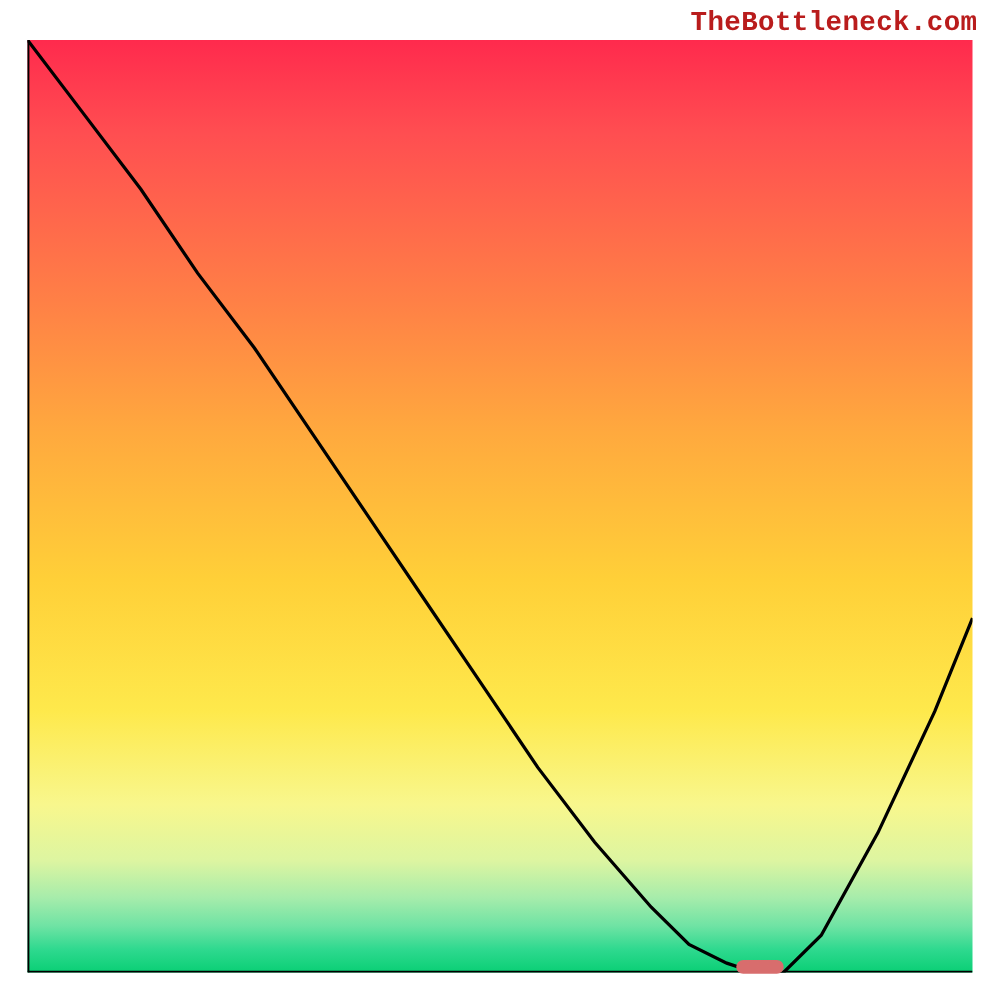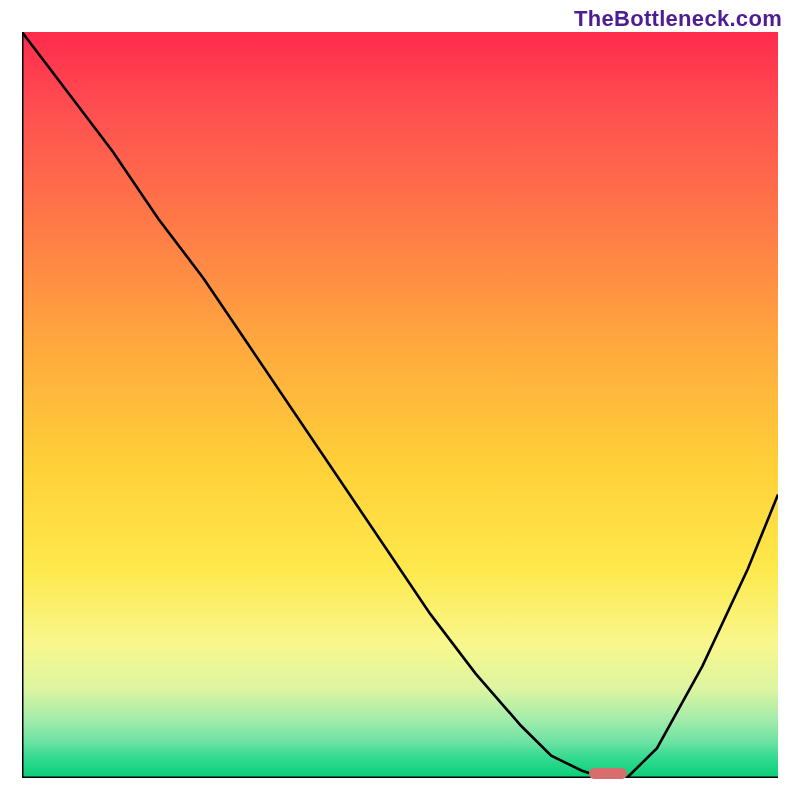--- a/index.html
+++ b/index.html
@@ -15,22 +15,22 @@
     width: 800px;
     height: 800px;
     box-sizing: border-box;
   }
   .watermark {
     position: absolute;
     top: 6px;
     right: 18px;
     font-size: 22px;
     font-weight: bold;
-    color: #4c1d95;
-    font-family: Liberation Sans, sans-serif;
+    color: #b91c1c;
+    font-family: Liberation Mono, monospace;
     letter-spacing: 0.3px;
     text-align: right;
   }
   .plot-area {
     position: absolute;
     left: 22px;
     top: 32px;
     width: 756px;
     height: 746px;
     box-sizing: border-box;

